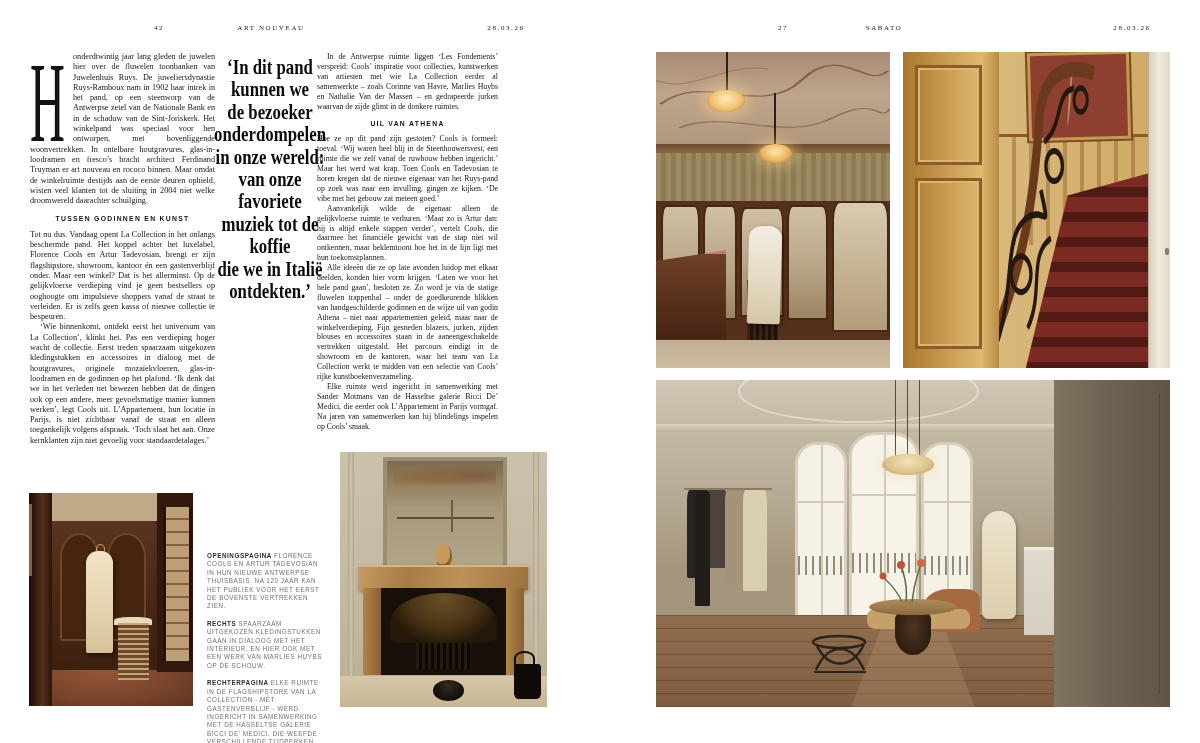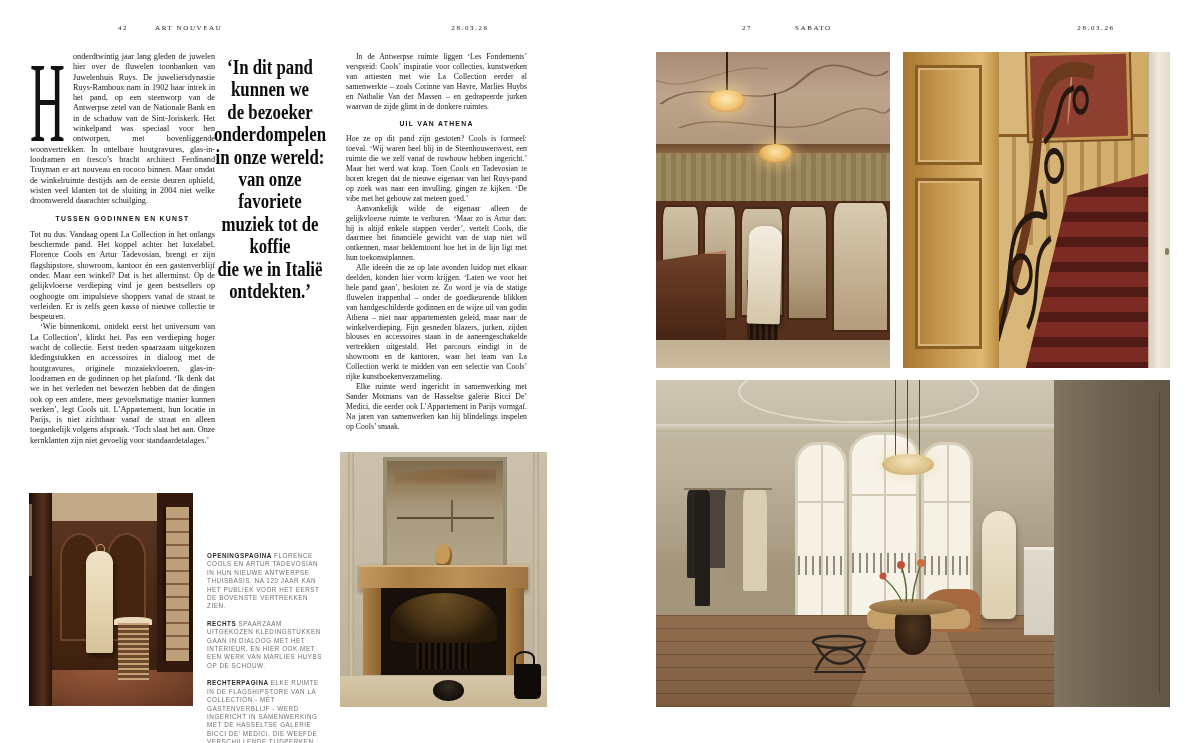--- a/index.html
+++ b/index.html
@@ -1,26 +1,26 @@
 <!DOCTYPE html>
 <html><head>
 <meta charset="utf-8">
 <style>
   html,body{margin:0;padding:0;background:#e9e9e9;}
   #spread{position:relative;width:1200px;height:743px;background:#ffffff;margin:0 auto;
           font-family:"Liberation Serif",serif;color:#161616;overflow:hidden;}
   .hdr{position:absolute;top:24px;font-size:7px;letter-spacing:1.6px;color:#1c1c1c;
-       font-family:"Liberation Serif",serif;}
-  .hdr.c{}
+       font-family:"Liberation Serif",serif;margin-left:36px;}
+  .hdr.c{text-align:center;}
   .hdr.r{text-align:center;}
 
   .bodycol{position:absolute;text-align:justify;}
   .bodycol p{margin:0;}
   #col1{left:30px;top:52px;width:185px;font-size:8.2px;line-height:10.3px;}
-  #col3{left:346px;top:52px;width:181px;font-size:7.8px;line-height:9.9px;}
+  #col3{left:317px;top:52px;width:181px;font-size:7.8px;line-height:9.9px;}
   .ind{text-indent:10px;}
   .colhead{display:block;text-align:center;font-family:"Liberation Sans",sans-serif;
            font-weight:bold;font-size:6.8px;letter-spacing:1.3px;color:#141414;
            margin:8px 0 5px 0;text-indent:0;}
   .dropcap{float:left;width:37px;height:83px;margin:2px 6px 0 0;position:relative;}
   .dropcap-g{position:absolute;left:0;top:-9px;font-size:115px;line-height:1;
              transform:scaleX(.42);transform-origin:0 0;color:#121212;}
 
   #quote{position:absolute;left:197px;top:56px;width:146px;text-align:center;
          font-weight:bold;font-size:20px;line-height:22.4px;color:#0c0c0c;

